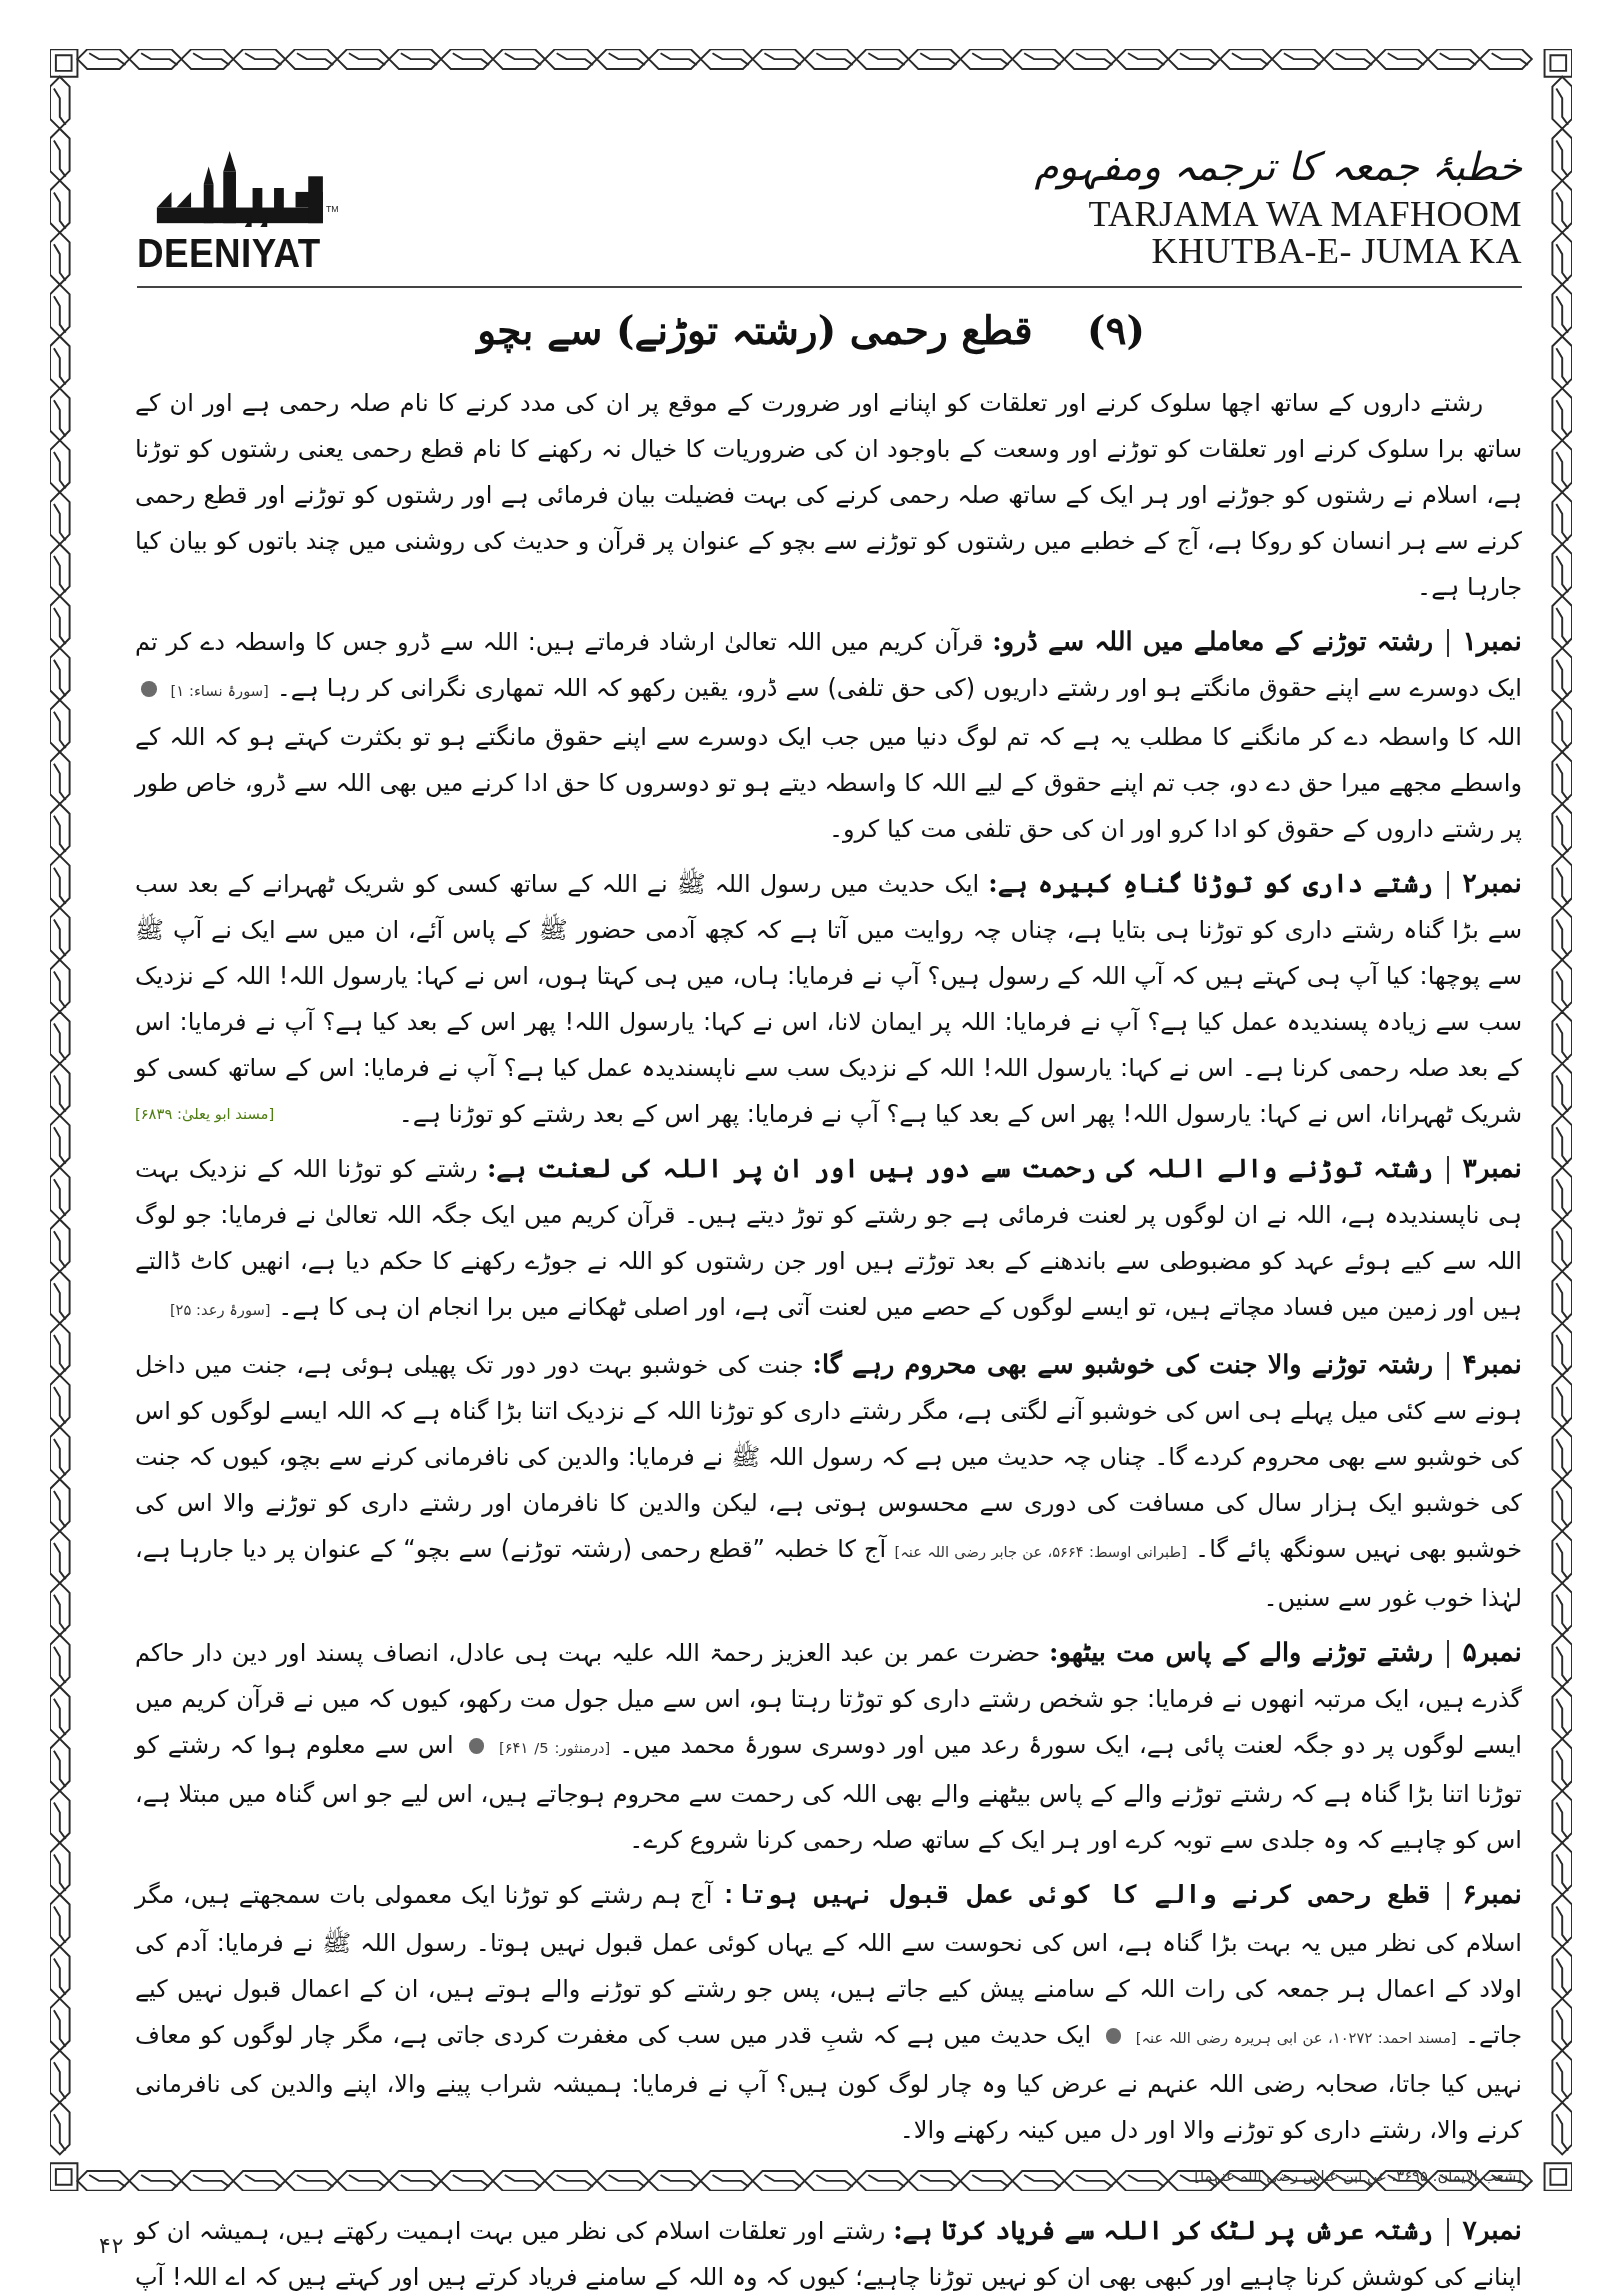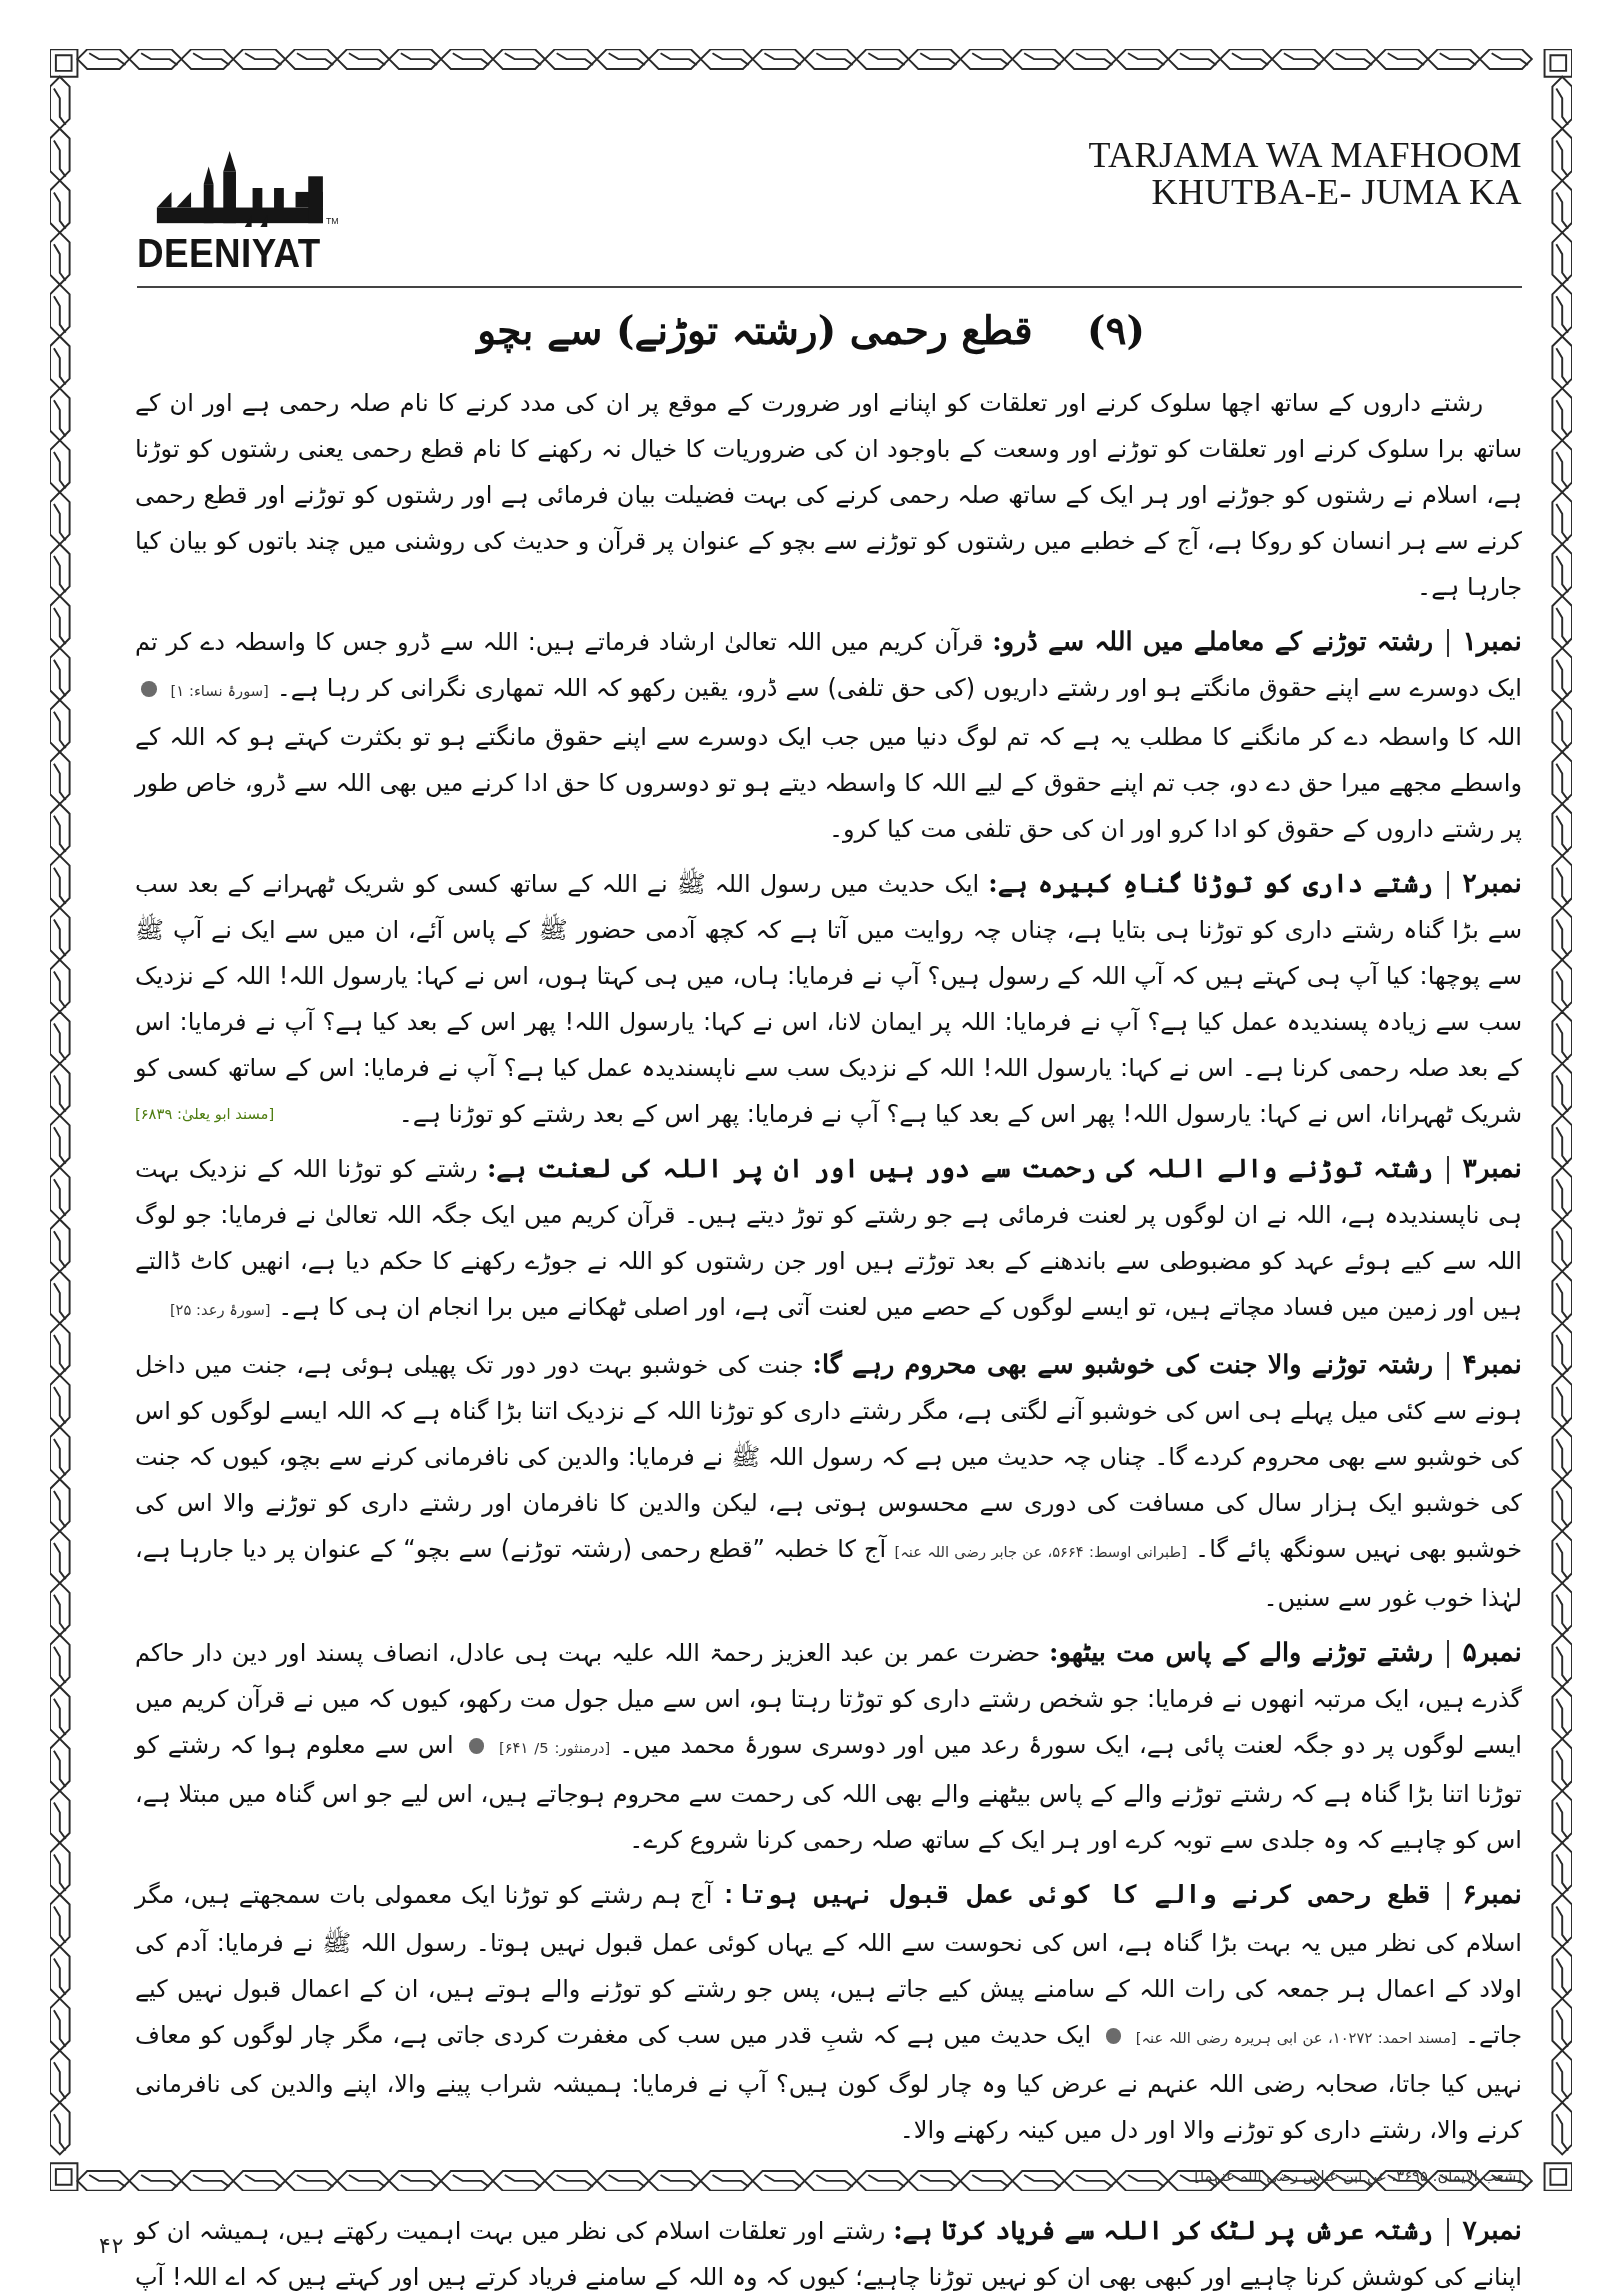--- a/index.html
+++ b/index.html
@@ -5,21 +5,21 @@
   html, body { margin: 0; padding: 0; background: #ffffff; }
   body { width: 1622px; height: 2294px; position: relative; overflow: hidden; font-family: "DejaVu Sans", sans-serif; color: #111; }
 
   
   .frame { position: absolute; left: 50px; top: 49px; width: 1522px; height: 2142px; }
   .frame svg { position: absolute; left: 0; top: 0; }
 
   
   .logo { position: absolute; left: 137px; top: 147px; width: 255px; height: 137px; }
   .logo-urdu { position: absolute; left: 0; top: 0; width: 196px; height: 83px; }
-  .logo-tm { position: absolute; left: 189px; top: 57px; font-size: 8.8px; font-family: "Liberation Sans", sans-serif; color: #222; margin-top: 12px; }
+  .logo-tm { position: absolute; left: 189px; top: 57px; font-size: 8.8px; font-family: "Liberation Sans", sans-serif; color: #222; }
   .logo-en { position: absolute; left: 0; top: 86px; font-family: "Liberation Sans", sans-serif; font-weight: bold; font-size: 40px; letter-spacing: 0.5px; color: #151515; line-height: 1; transform: scaleX(0.92); transform-origin: left; }
 
   .title-block { position: absolute; right: 100px; top: 137px; text-align: right; }
   .title-urdu { direction: rtl; font-family: "DejaVu Serif", serif; font-size: 39px; font-style: italic; line-height: 59px; color: #111; }
   .title-en { font-family: "Liberation Serif", serif; font-size: 36px; line-height: 37px; letter-spacing: 0.5px; color: #1a1a1a; }
 
   .header-rule { position: absolute; left: 137px; right: 100px; top: 286px; height: 0; border-top: 2px solid #444; }
 
   .lesson-title { position: absolute; left: 0; right: 0; top: 296px; text-align: center; direction: rtl; font-family: "DejaVu Serif", serif; font-weight: bold; font-size: 39px; line-height: 69px; color: #111; }
 
@@ -343,20 +343,21 @@
       <rect x="175" y="30" width="15" height="48"></rect>
       <polygon points="110,82 117,70 117,82"></polygon>
       <polygon points="126,82 133,70 133,82"></polygon>
     </g>
   </svg>
   <span class="logo-tm">TM</span>
   <div class="logo-en">DEENIYAT</div>
 </div>
 
 <div class="title-block">
+  <div class="title-urdu">خطبۂ جمعہ کا ترجمہ ومفہوم</div>
   <div class="title-en">TARJAMA WA MAFHOOM</div>
   <div class="title-en">KHUTBA-E- JUMA KA</div>
 </div>
 
 <div class="header-rule"></div>
 
 <div class="lesson-title">
   <span>(۹)</span>
   <span>&nbsp;&nbsp;</span>
   <span>قطع رحمی (رشتہ توڑنے) سے بچو</span>

